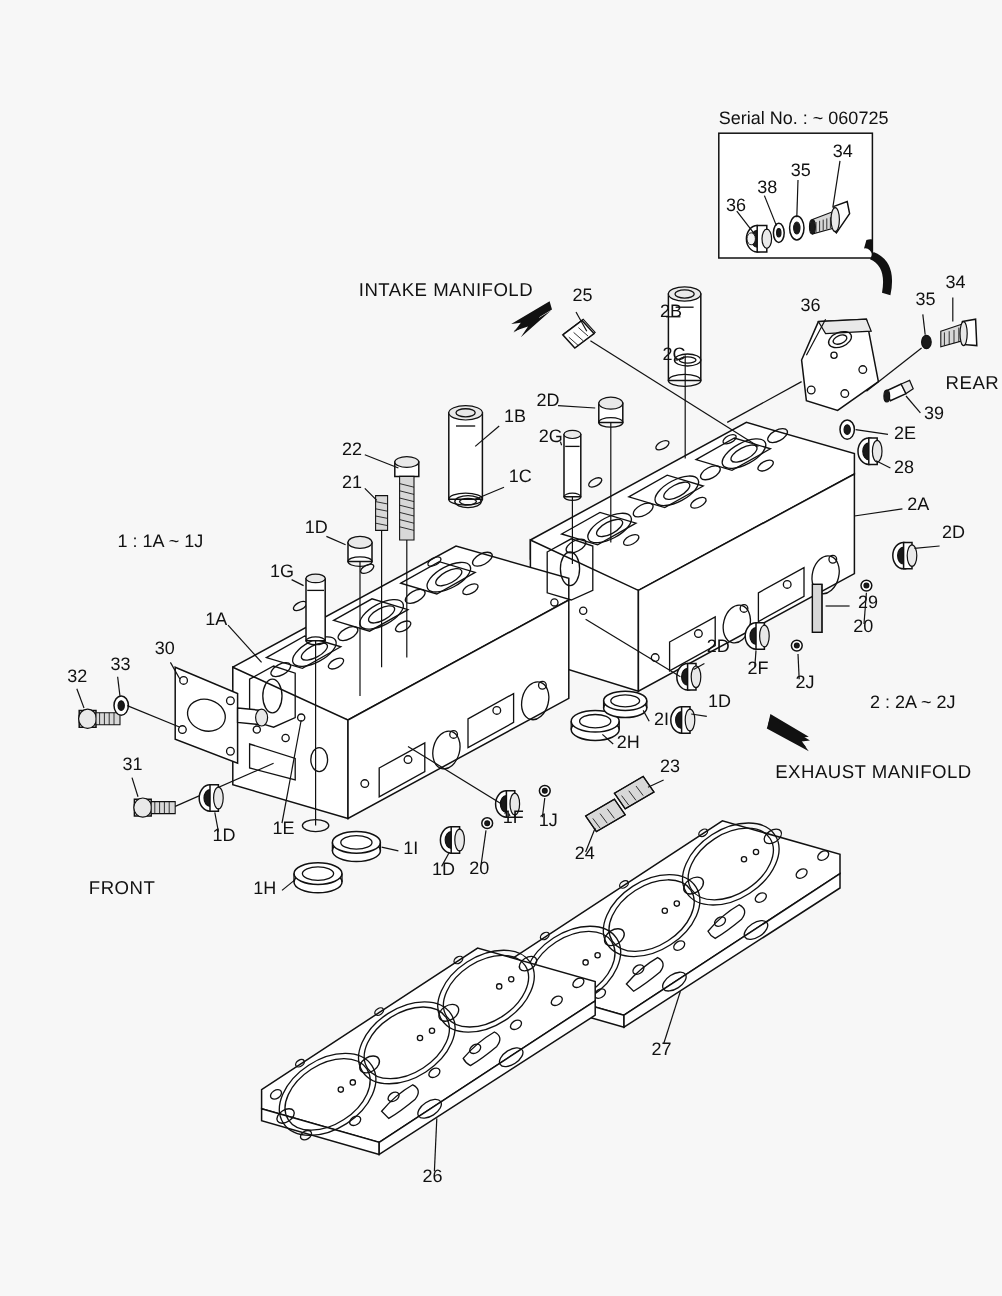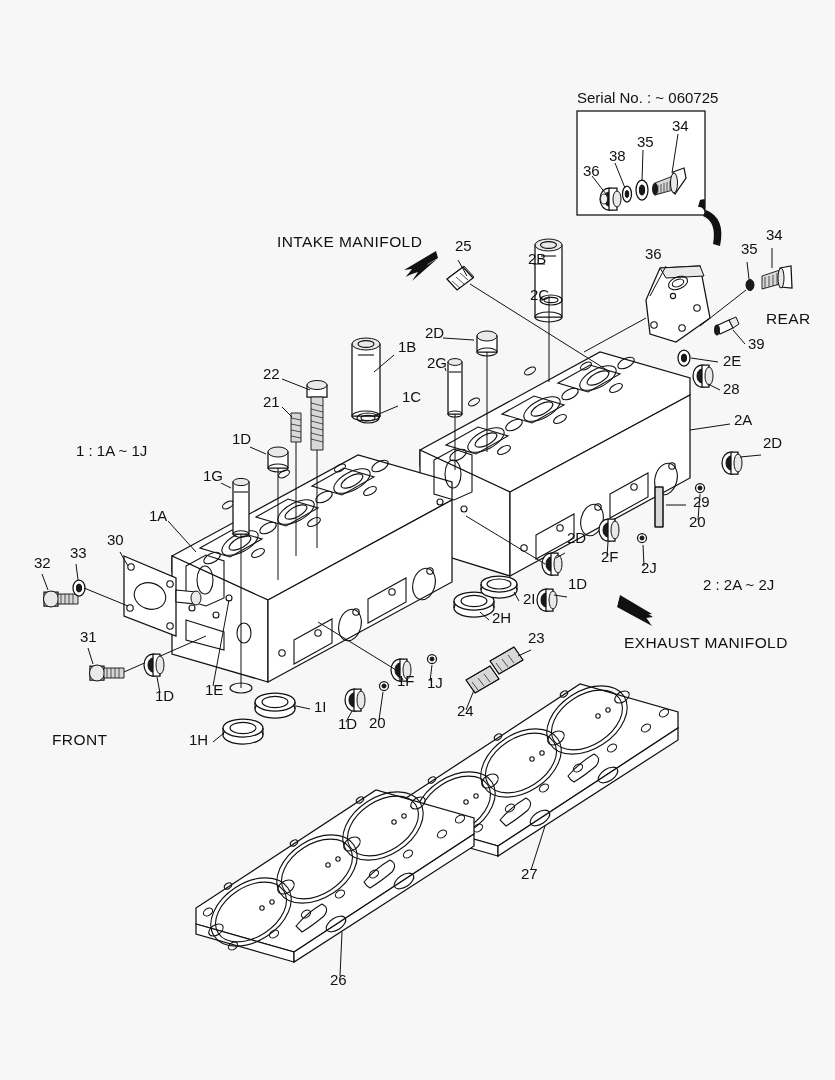--- a/index.html
+++ b/index.html
@@ -3,21 +3,21 @@
 <meta charset="utf-8">
 <style>
   html,body{margin:0;padding:0;}
   body{
     width:835px;height:1080px;
     background:#f7f7f7;
     font-family:"Liberation Sans", sans-serif;
     overflow:hidden;
     position:relative;
   }
-  #diagram-root{position:absolute;inset:0;}
+  #diagram-root{position:absolute;inset:0;margin-left:22px;}
   svg#dwg{position:absolute;left:0;top:0;width:835px;height:1080px;display:block;}
   .lbl{font-family:"Liberation Sans",sans-serif;font-size:15px;fill:#111;}
   .lbl-big{font-family:"Liberation Sans",sans-serif;font-size:15.5px;fill:#111;letter-spacing:.4px;}
   .lead{stroke:#111;stroke-width:1;fill:none;}
   .outl{stroke:#111;stroke-width:1.25;fill:#fff;}
   .outl-nf{stroke:#111;stroke-width:1.1;fill:none;}
   .shade{fill:#e9e9e9;stroke:#111;stroke-width:1;}
   .dark{fill:#1a1a1a;stroke:#111;stroke-width:1;}
   .hatch{fill:#d8d8d8;stroke:#111;stroke-width:0.9;}
   .arrowblk{fill:#111;}

